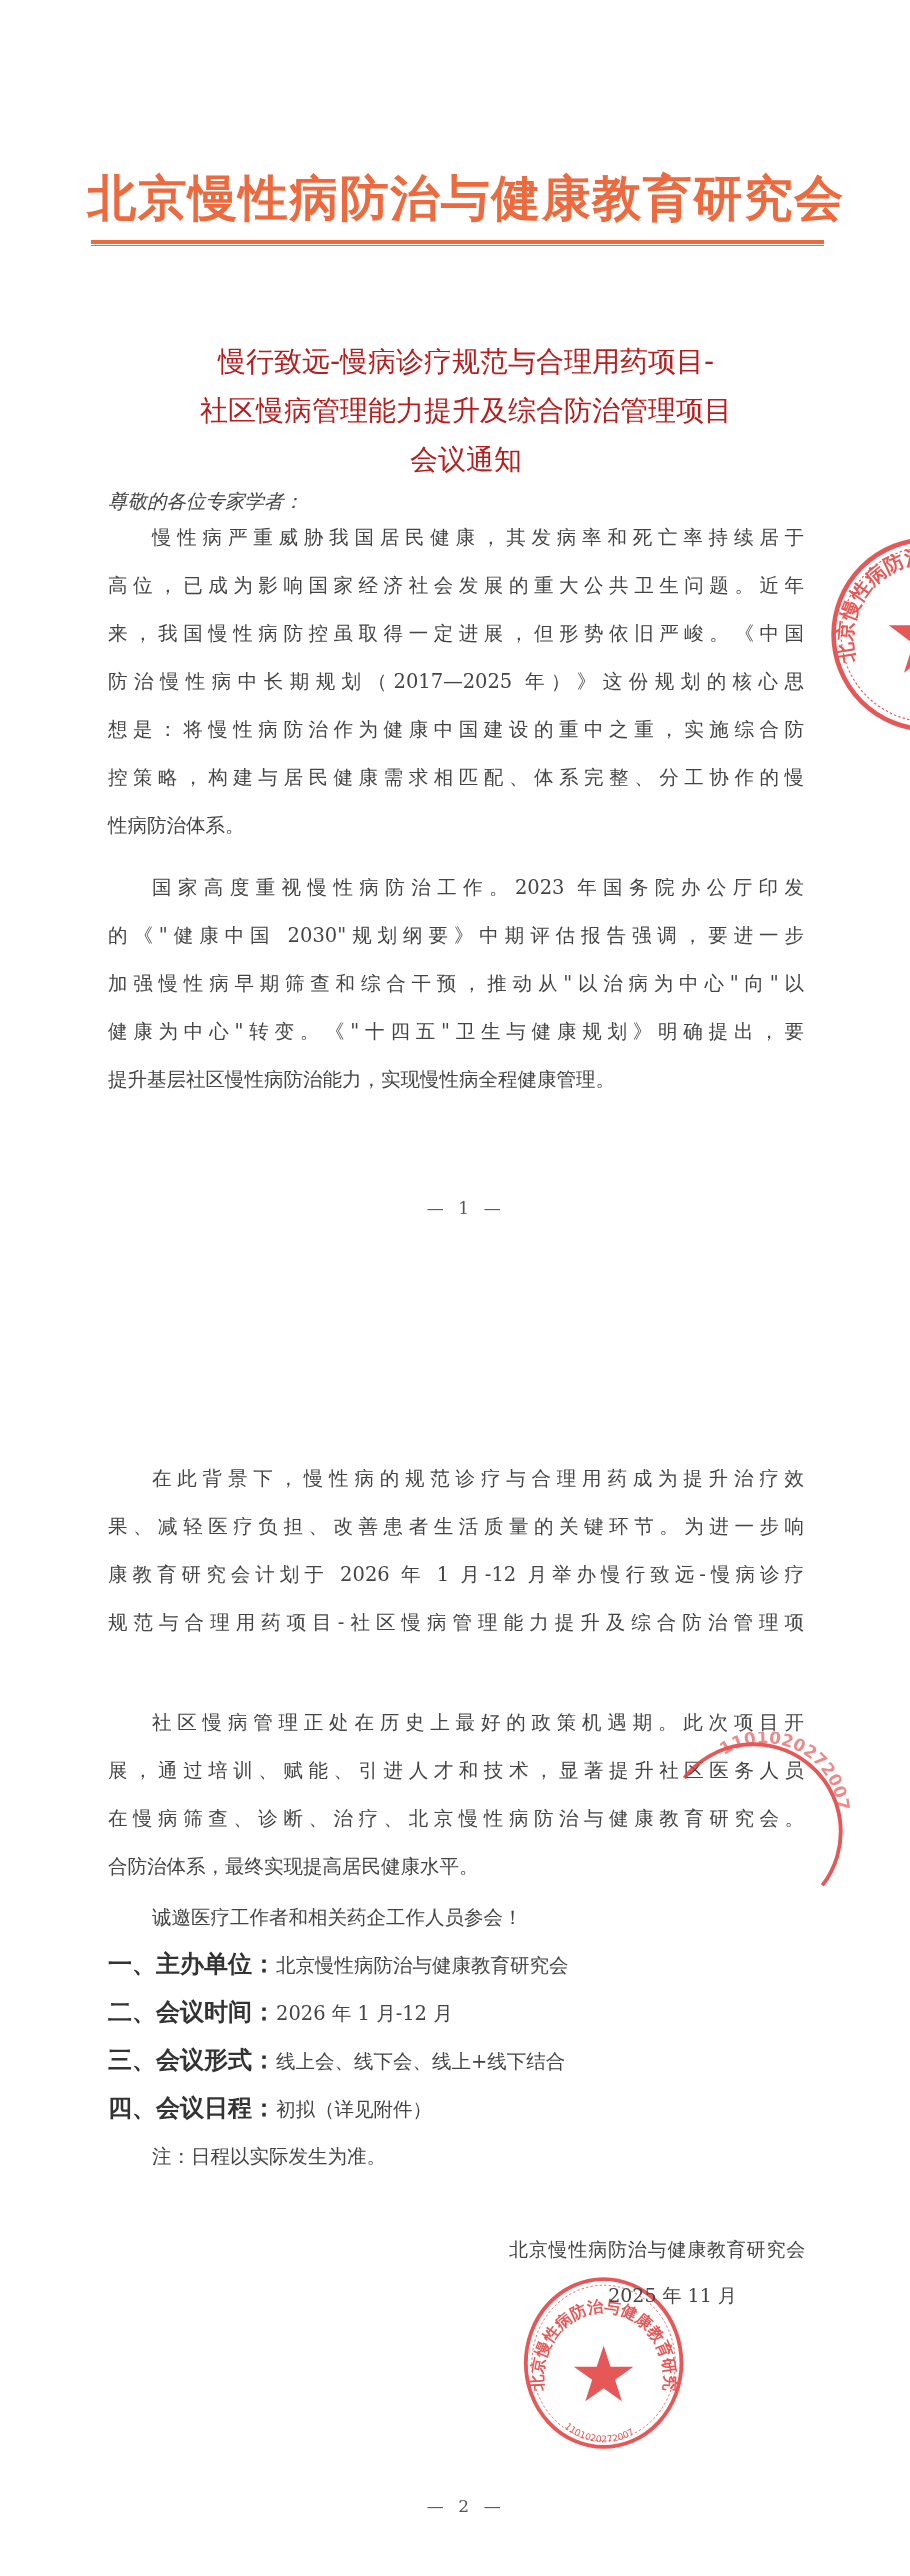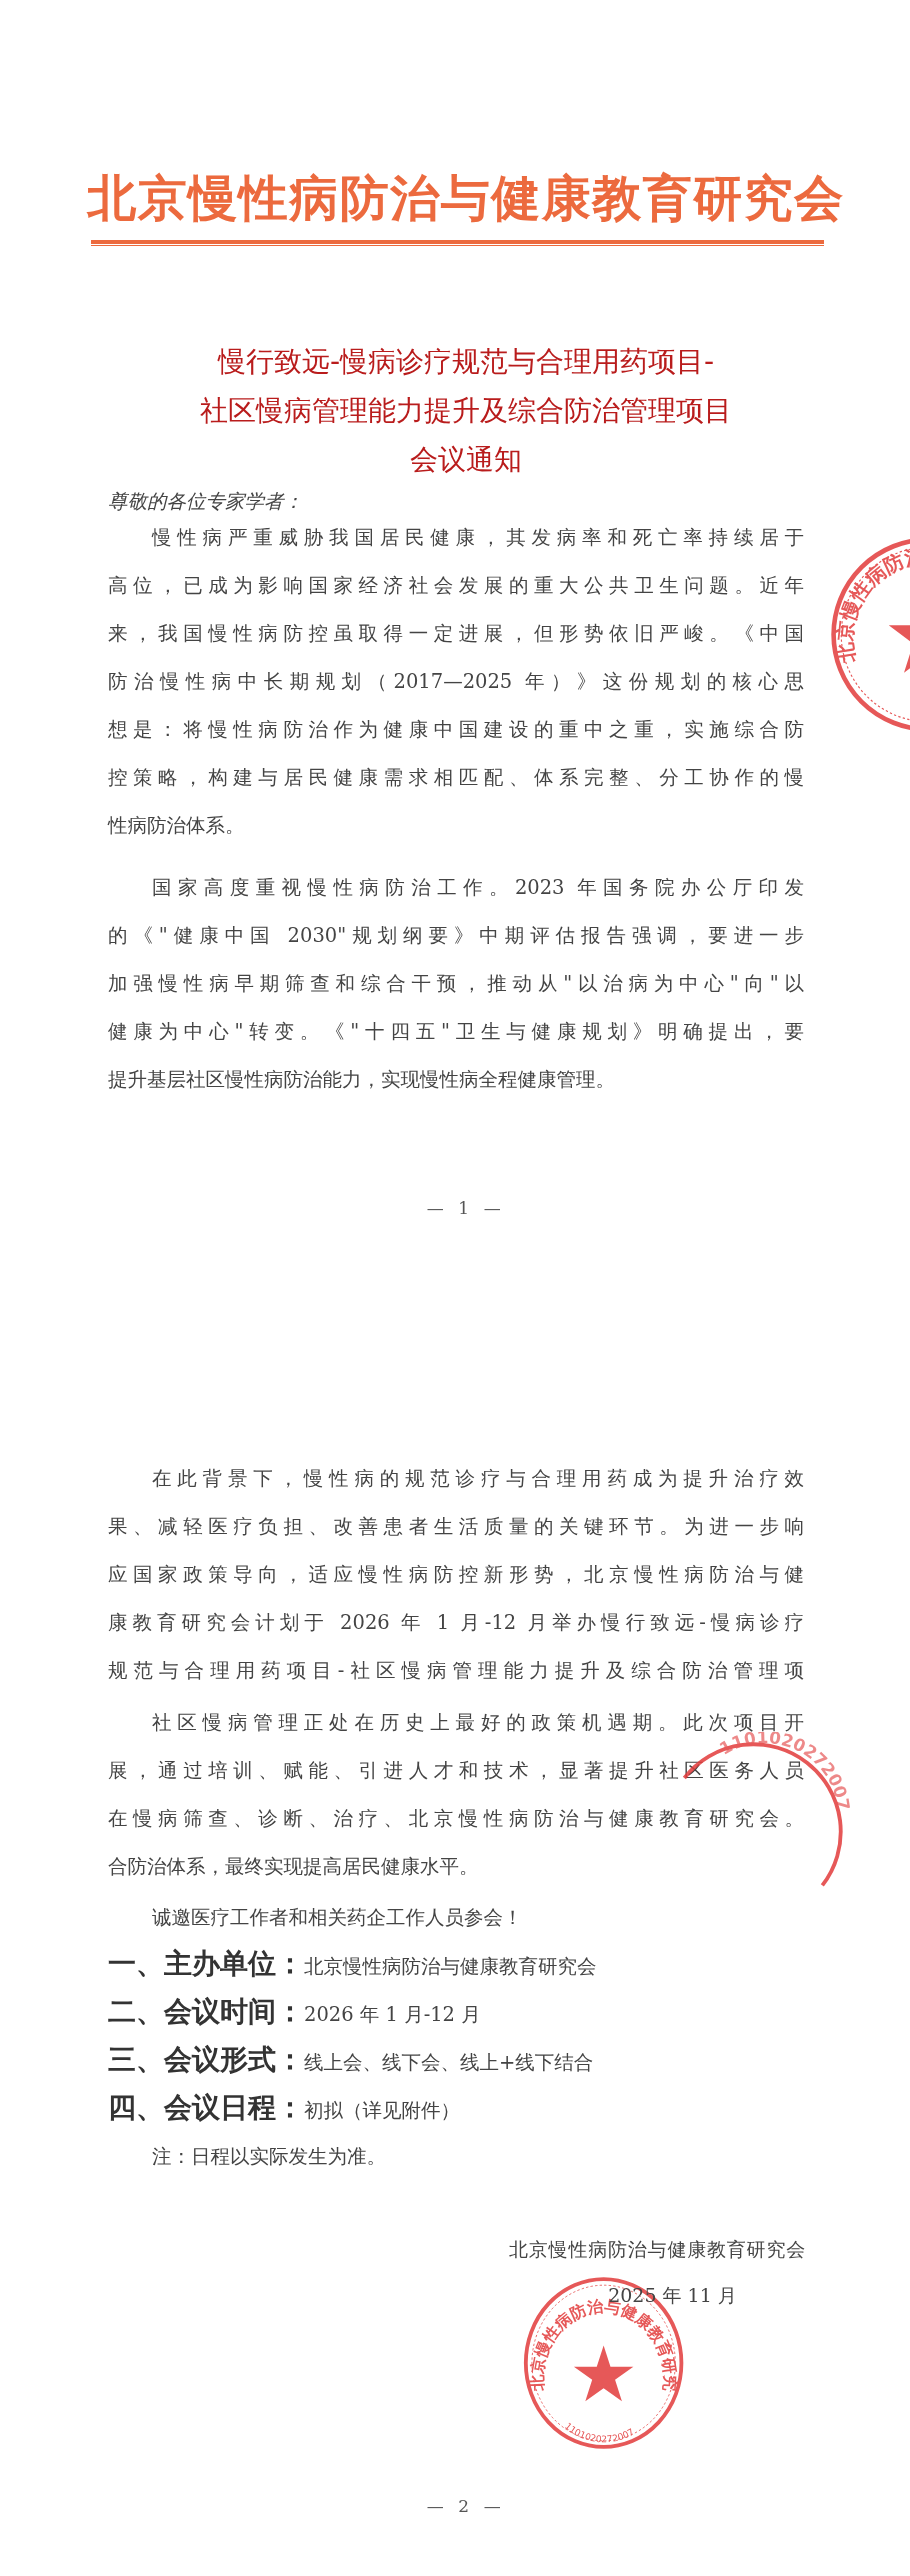--- a/index.html
+++ b/index.html
@@ -40,21 +40,21 @@
     font-size: 17px; color: #555; letter-spacing: 4.6px;
   }
   .page1 .page-number { top: 1198px; }
   .page2 .page-number { top: 1208px; }
 
   .p3 { top: 167px; }
   .p4 { top: 411px; }
   .invite { top: 606px; }
   .items { top: 652px; }
   .item { height: 48px; line-height: 48px; white-space: nowrap; }
-  .item .item-label { font-family: "DejaVu Sans", "Liberation Sans", sans-serif; font-weight: bold; color: #333; font-size: 28px; }
+  .item .item-label { font-family: "DejaVu Sans", "Liberation Sans", sans-serif; font-weight: bold; color: #333; font-size: 24px; }
   .note { top: 845px; }
 
   .signature { position: absolute; left: 413px; width: 382px; text-align: right; top: 938px; font-size: 19px; color: #444; }
   .signature .org { height: 46px; line-height: 46px; letter-spacing: 0.8px; }
   .signature .date { height: 46px; line-height: 46px; text-align: center; padding-left: 115px; }
 
   .seal { position: absolute; pointer-events: none; opacity: 0.85; }
   .seal1 { left: 818px; top: 535px; width: 199px; height: 199px; }
   .seal2 { left: 658px; top: 444px; width: 184px; height: 184px; }
   .seal3 { left: 511px; top: 987px; width: 164px; height: 176px; }
@@ -107,21 +107,20 @@
     </text>
   </svg>
 
   <div class="page-number">— 1 —</div>
 </div>
 
 <div class="page page2">
   <div class="body-text p3">
     <div class="line indent">在此背景下，慢性病的规范诊疗与合理用药成为提升治疗效</div>
     <div class="line">果、减轻医疗负担、改善患者生活质量的关键环节。为进一步响</div>
-    <div class="line">应国家政策导向，适应慢性病防控新形势，北京慢性病防治与健</div>
     <div class="line">康教育研究会计划于 2026 年 1 月-12 月举办慢行致远-慢病诊疗</div>
     <div class="line">规范与合理用药项目-社区慢病管理能力提升及综合防治管理项</div>
   </div>
 
   <div class="body-text p4">
     <div class="line indent">社区慢病管理正处在历史上最好的政策机遇期。此次项目开</div>
     <div class="line">展，通过培训、赋能、引进人才和技术，显著提升社区医务人员</div>
     <div class="line">在慢病筛查、诊断、治疗、北京慢性病防治与健康教育研究会。</div>
     <div class="line last">合防治体系，最终实现提高居民健康水平。</div>
   </div>

